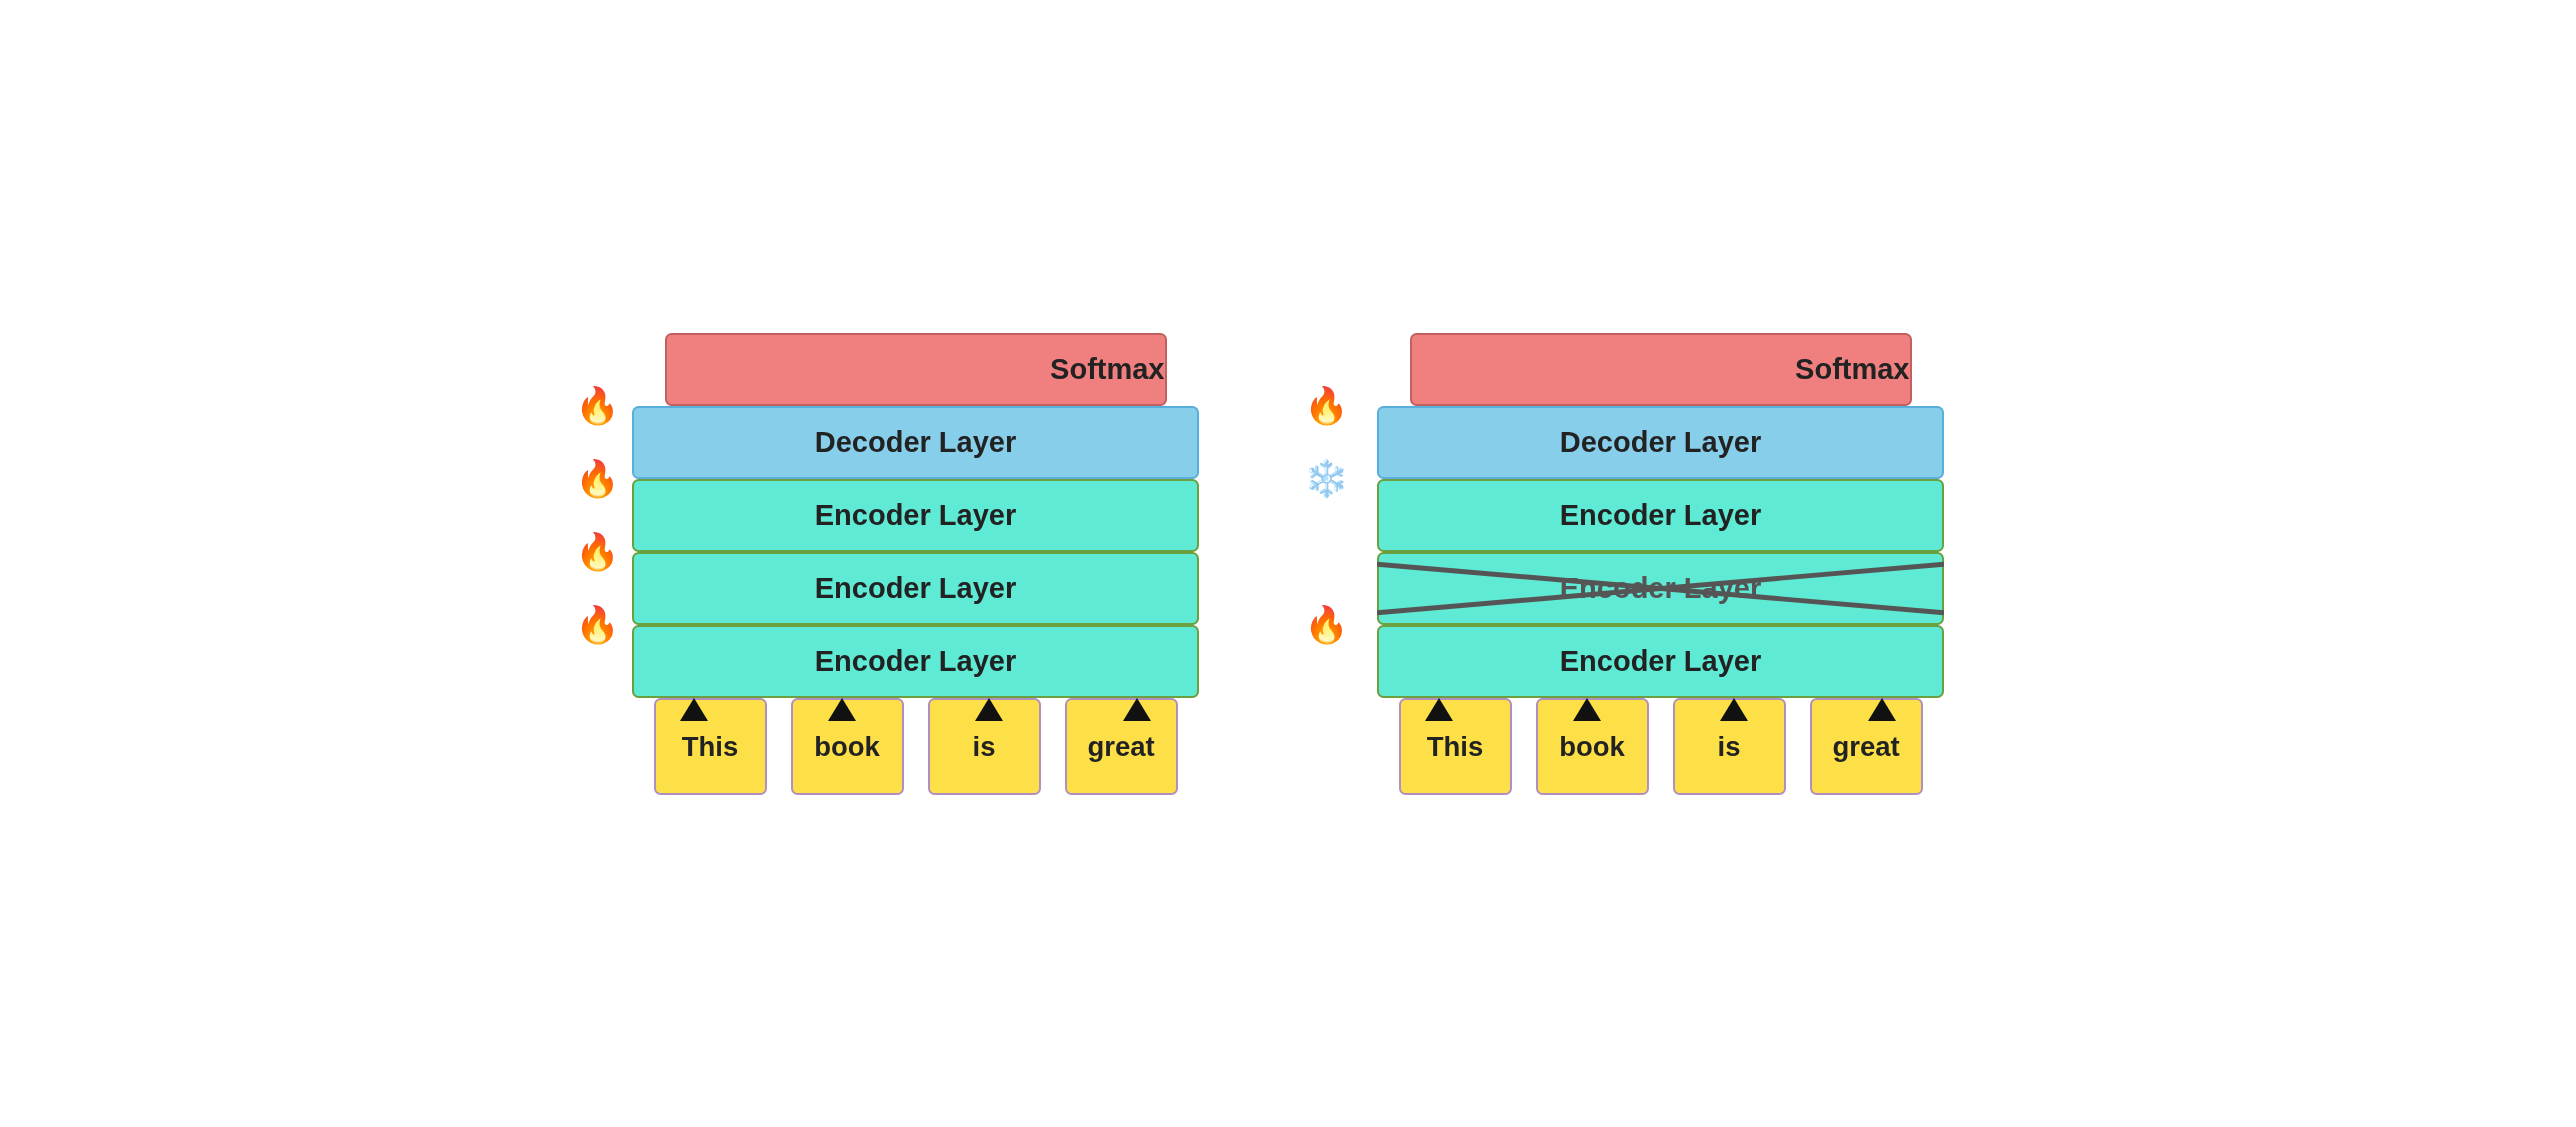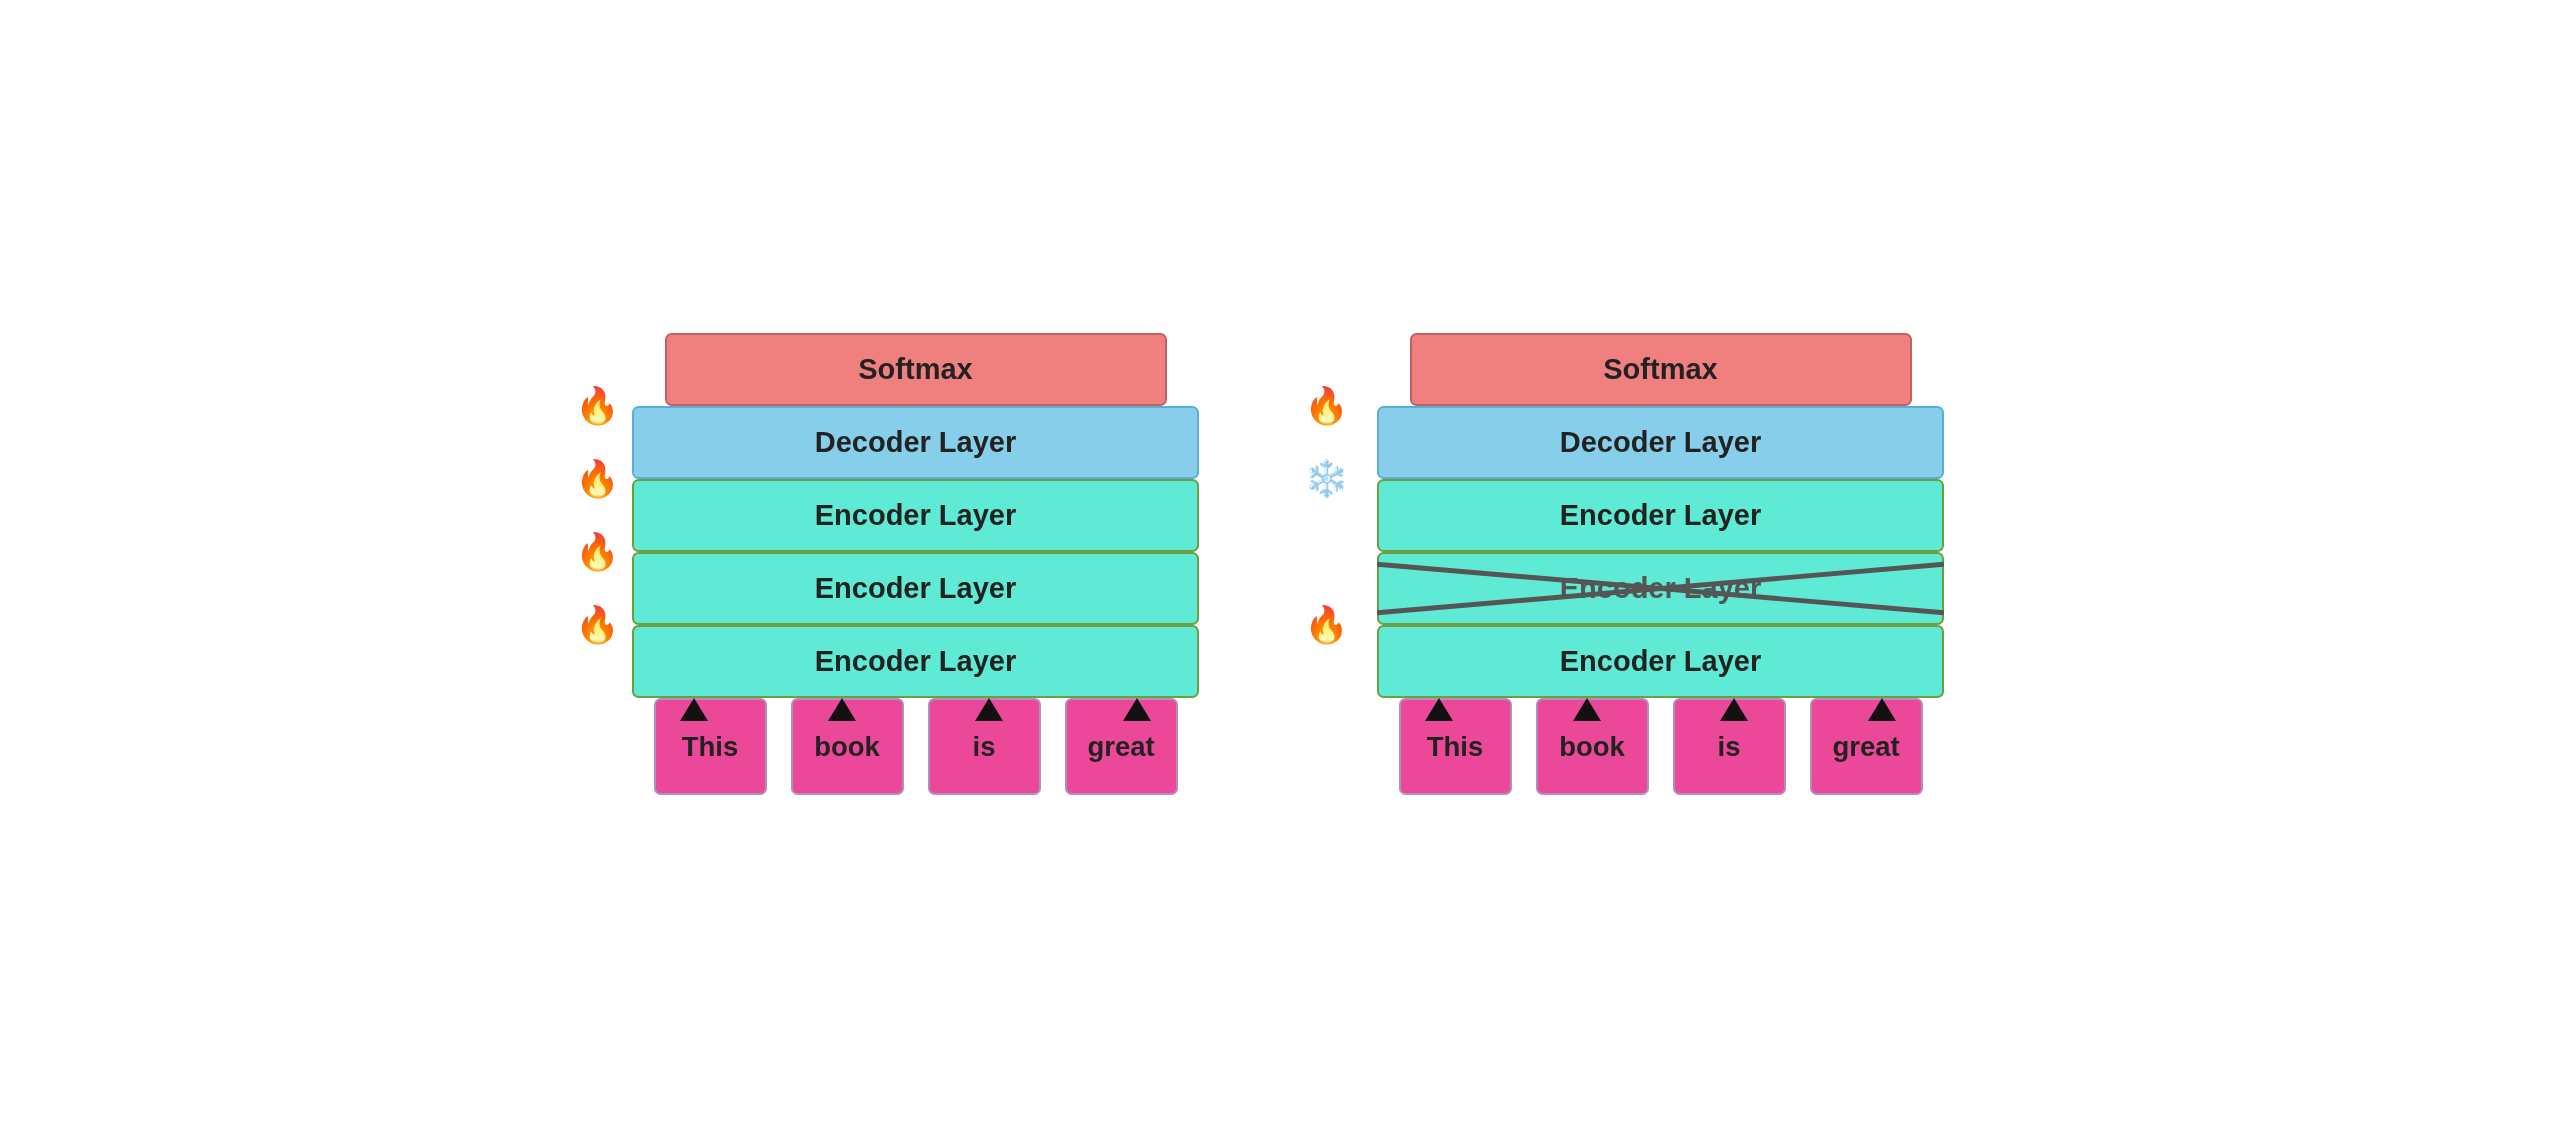--- a/index.html
+++ b/index.html
@@ -29,36 +29,37 @@
       font-size: 29px;
       font-weight: bold;
       color: #222;
       position: relative;
     }
     .softmax-layer {
       background: #f08080;
       width: 502px;
       height: 73px;
       border: 2.4px solid #c06060;
+      justify-content: flex-end;
     }
     .decoder-layer {
       background: #87ceeb;
       width: 567px;
       height: 73px;
       border: 2.4px solid #5aaedb;
       text-align: right;
     }
     .encoder-layer {
       background: #5eead4;
       width: 567px;
       height: 73px;
       border: 2.4px solid #6aa040;
     }
     .input-token {
-      background: #ec4899;
+      background: #fde047;
       width: 113px;
       height: 97px;
       border-radius: 6.5px;
       border: 2.4px solid #b090c0;
       display: flex;
       align-items: center;
       justify-content: center;
       font-size: 27.5px;
       font-weight: bold;
       color: #222;

